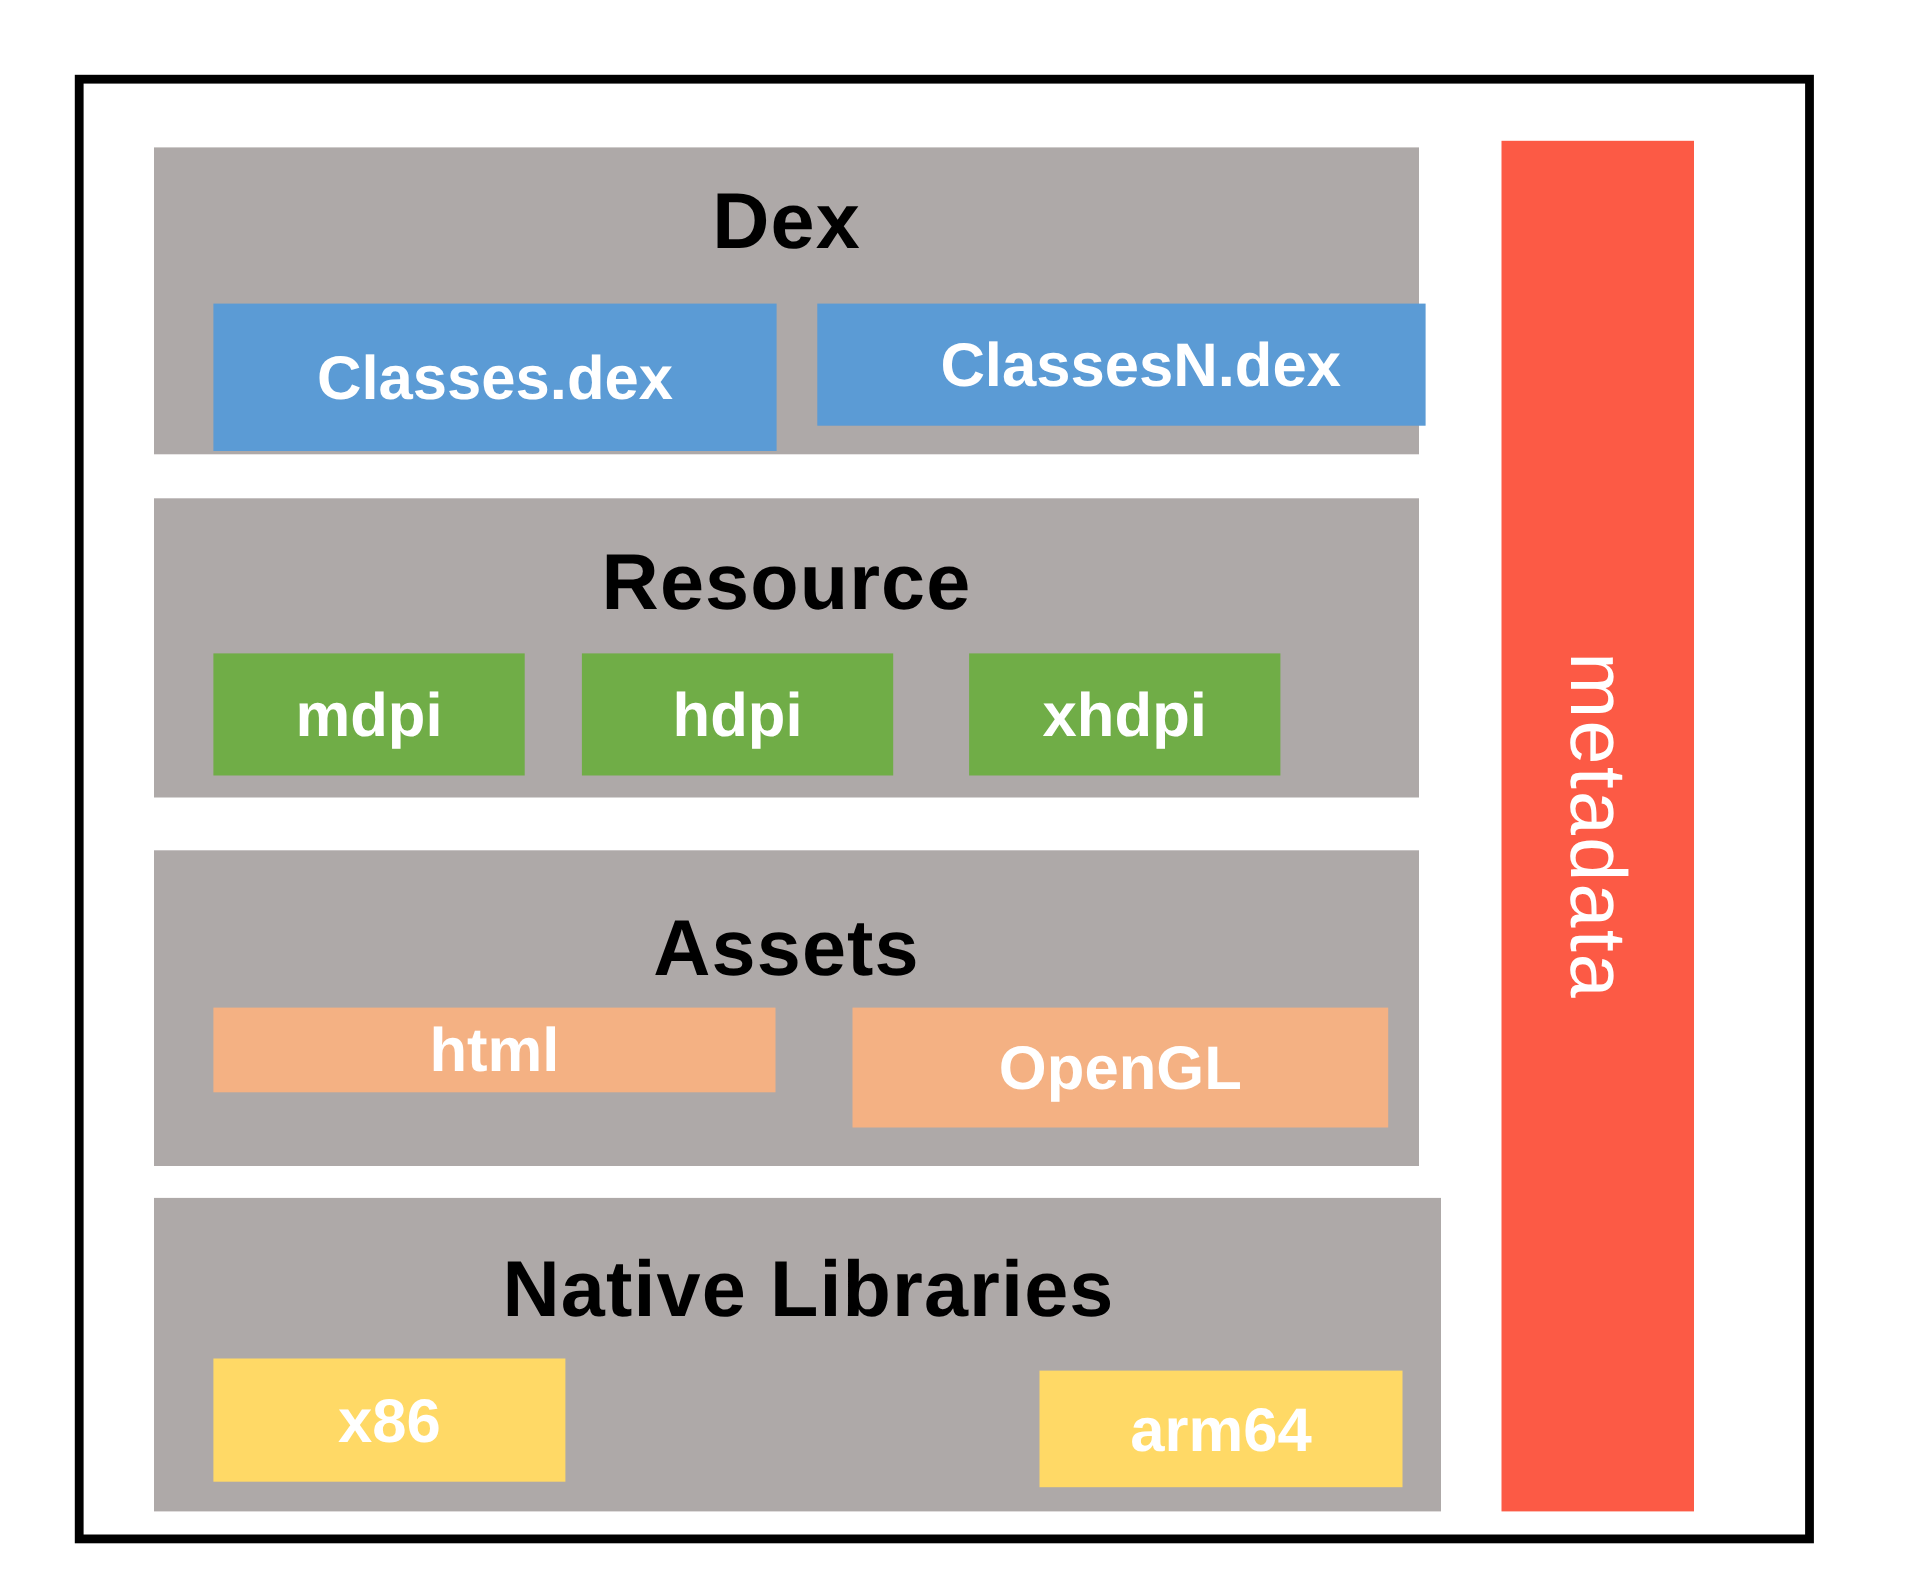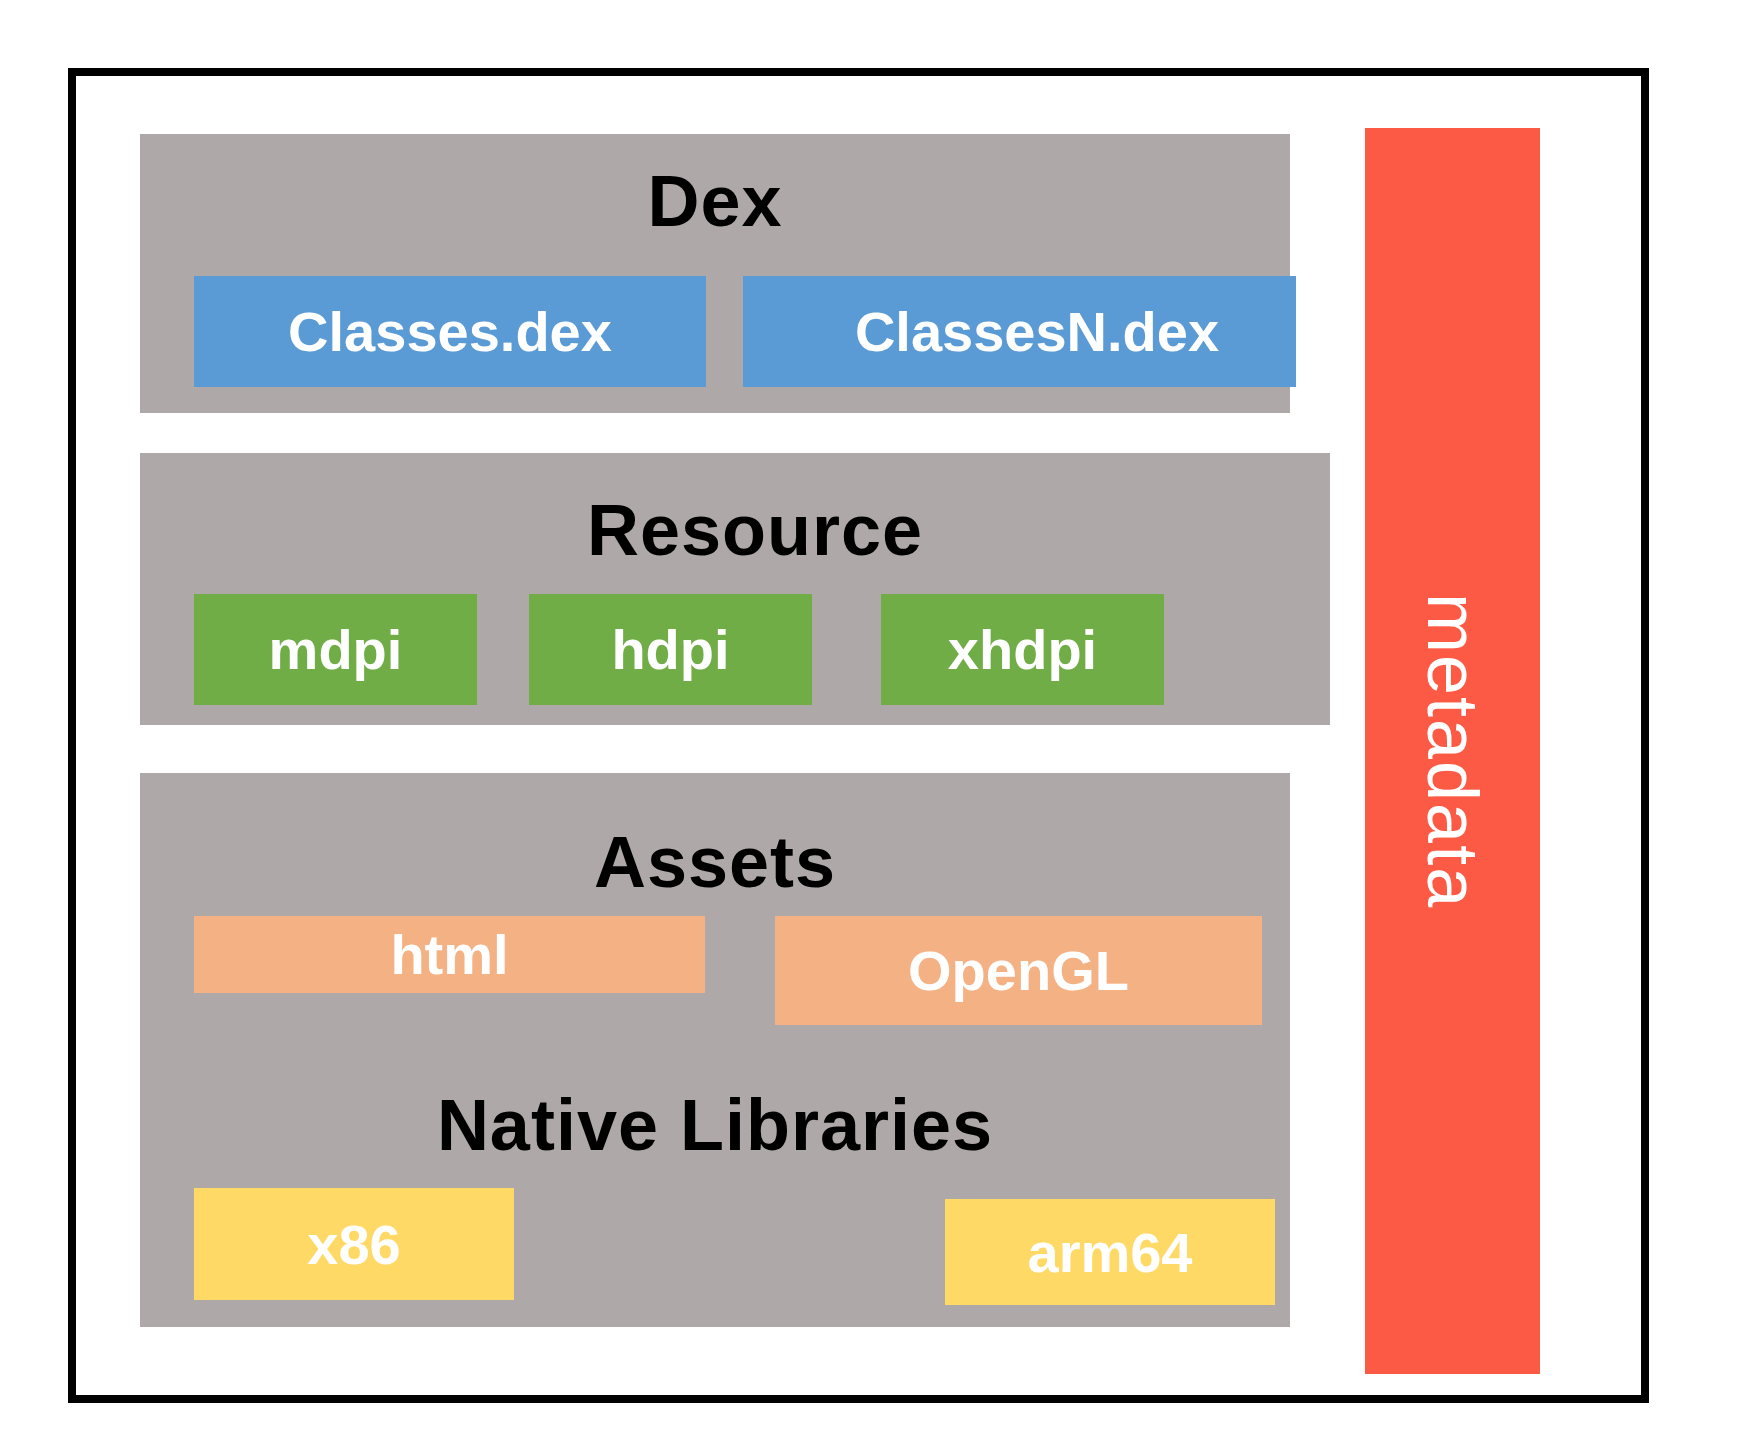--- a/index.html
+++ b/index.html
@@ -16,41 +16,41 @@
     width:1565px;height:1319px;
     border:8px solid #000000;
     background:transparent;
   }
   .gray-section{
     position:absolute;
     left:140px;width:1150px;
     background:#aea9a8;
   }
   .sec-dex{top:134px;height:279px;}
-  .sec-resource{top:453px;height:272px;padding-left:40px;}
+  .sec-resource{top:453px;height:272px;}
   .sec-assets{top:773px;height:287px;}
-  .sec-native{top:1042px;height:285px;}
+  .sec-native{top:1089px;height:285px;padding-left:20px;}
   .section-title{
     margin:0;text-align:center;
     font-size:72px;line-height:106px;
     font-weight:700;color:#000000;
     letter-spacing:1px;
   }
   .mt-dex{margin-top:14px;}
   .mt-resource{margin-top:24px;}
   .mt-assets{margin-top:36px;}
   .mt-native{margin-top:30px;}
   .box{
     position:absolute;
     display:flex;align-items:center;justify-content:center;
     font-weight:700;font-size:56px;color:#ffffff;
     white-space:nowrap;
   }
   
-  .dex-b1{left:54px;top:142px;width:512px;height:111px;background:#5b9bd5;}
+  .dex-b1{left:54px;top:142px;width:512px;height:134px;background:#5b9bd5;}
   .dex-b2{left:603px;top:142px;width:518px;height:111px;background:#5b9bd5;padding-left:35px;}
   
   .res-b1{left:54px;top:141px;width:283px;height:111px;background:#70ad47;}
   .res-b2{left:389px;top:141px;width:283px;height:111px;background:#70ad47;}
   .res-b3{left:741px;top:141px;width:283px;height:111px;background:#70ad47;}
   
   .as-b1{left:54px;top:143px;width:511px;height:77px;background:#f4b183;}
   .as-b2{left:635px;top:143px;width:487px;height:109px;background:#f4b183;}
   
   .nat-b1{left:54px;top:146px;width:320px;height:112px;background:#ffd966;}

